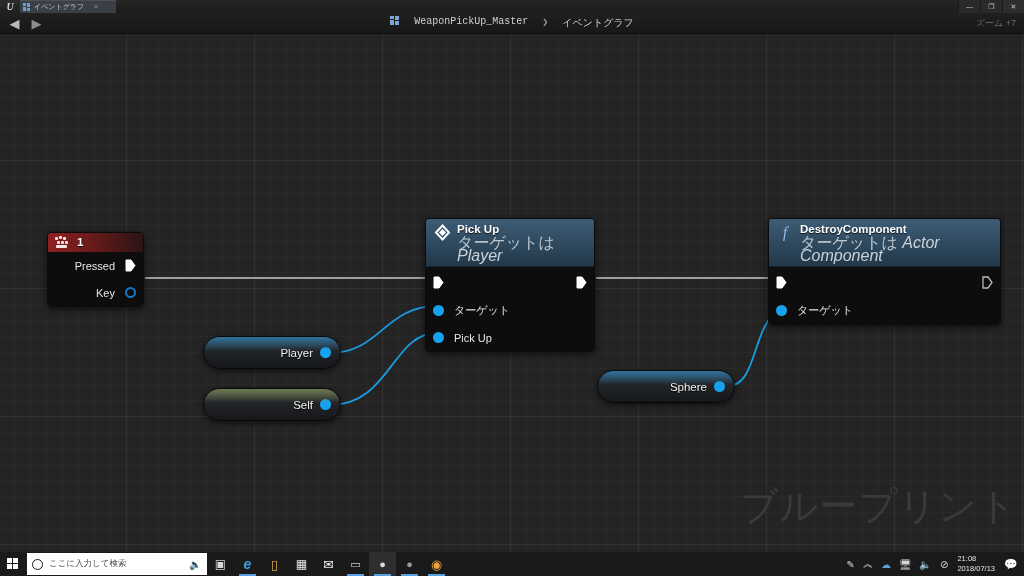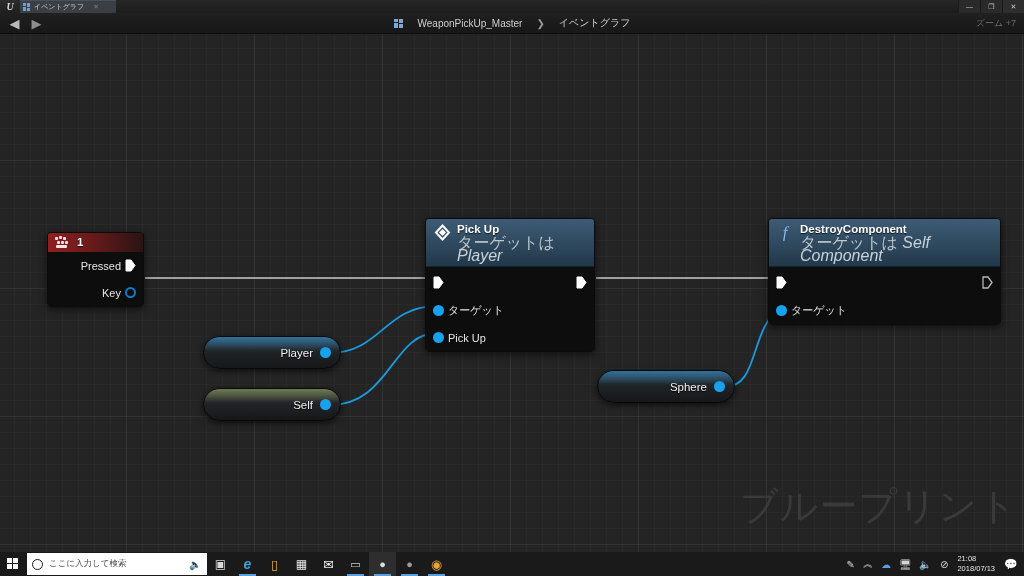--- a/index.html
+++ b/index.html
@@ -30,22 +30,22 @@
 
   
   .breadbar{ position:absolute; left:0; top:13px; width:1024px; height:21px;
     background:linear-gradient(to bottom,#202020,#171717); border-bottom:1px solid #0d0d0d;
     display:flex; align-items:center; }
   .navbtns{ display:flex; align-items:center; gap:9px; padding-left:8px; }
   .navarrow{ width:13px; height:13px; display:flex; align-items:center; justify-content:center;
     font-size:13px; line-height:1; }
   .navarrow.back{ color:#b9b9b9; }
   .navarrow.fwd{ color:#8d8d8d; }
-  .crumbs{ position:absolute; left:0; right:0; display:flex; align-items:center;
-    justify-content:center; gap:14px; pointer-events:none; }
+  .crumbs{ position:absolute; left:0; right:0; display:flex; align-items:flex-start;
+    justify-content:center; gap:14px; pointer-events:none;font-family:Liberation Mono, monospace; }
   .crumb-icon{ width:10px; height:9px; position:relative; }
   .crumb-icon i{ position:absolute; background:#7ea7d8; width:4px; height:3px; }
   .crumb-icon i:nth-child(1){left:0;top:0}
   .crumb-icon i:nth-child(2){left:5px;top:0;height:4px}
   .crumb-icon i:nth-child(3){left:0;top:4px;height:5px}
   .crumb-icon i:nth-child(4){left:5px;top:5px;height:4px}
   .crumb-text{ font-size:10px; color:#cfcfcf; }
   .crumb-sep{ font-size:10px; color:#9a9a9a; }
   .zoomlabel{ position:absolute; right:8px; font-size:9px; color:#6a6a6a; }
 
@@ -72,21 +72,21 @@
     text-shadow:0 1px 1px rgba(0,0,0,.8); }
   .node-head .sub{ font-size:16px; color:#bcc6cc; line-height:13px; }
   .node-head .sub em{ font-style:italic; color:#c9d2d8; }
   .node-body{ background:#0d0d0d; }
 
   
   .node-event .node-head{ background:linear-gradient(to right,#8e2020 0%,#6a1a1a 45%,#2a1414 100%);
     padding:3px 22px 3px 7px; align-items:center; gap:7px; }
   .key-icon{ width:15px; height:13px; position:relative; flex:0 0 auto; }
   .key-icon i{ position:absolute; background:#f0e6e6; border-radius:1px; }
-  .pinrow{ display:flex; align-items:center; height:27px; padding:0 7px; gap:4px; }
+  .pinrow{ display:flex; align-items:center; height:27px; padding:0 7px; gap:10px; }
   .pinrow.r{ justify-content:flex-end; }
   .pin-label{ font-size:11px; color:#e6e6e6; white-space:nowrap; }
   .exec-pin{ width:11px; height:13px; flex:0 0 auto; }
   .data-pin{ width:11px; height:11px; border-radius:50%; flex:0 0 auto; }
   .data-pin.blue{ background:#17a2f0; }
   .data-pin.blue.hollow{ background:transparent; border:2.5px solid #1478c8; }
 
   
   .node-fn .node-head{ background:linear-gradient(to bottom,#3d5c75,#22384a);
     border-bottom:1px solid #16242f; }
@@ -254,21 +254,21 @@
     <div class="node-head">
       <span class="fn-icon">
         <svg viewBox="0 0 17 17" width="17" height="17">
           <text x="8" y="14" font-size="16" font-style="italic" font-family="Liberation Serif, serif" fill="#8fb8e8" text-anchor="middle">f</text>
         </svg>
       </span>
       <span>
         <div class="ttl">DestroyComponent</div>
         <div class="sub">
           <span>ターゲットは</span>
-          <em>Self Component</em>
+          <em>Actor Component</em>
         </div>
       </span>
     </div>
     <div class="node-body">
       <div class="pinrow" style="justify-content:space-between; height:30px;">
         <svg class="exec-pin" viewBox="0 0 11 13">
           <path d="M1,1 L6,1 L10,6.5 L6,12 L1,12 Z" fill="#ffffff" stroke="#ffffff" stroke-width="1"></path>
         </svg>
         <svg class="exec-pin" viewBox="0 0 11 13">
           <path d="M1,1 L6,1 L10,6.5 L6,12 L1,12 Z" fill="none" stroke="#b9b9b9" stroke-width="1.3"></path>

